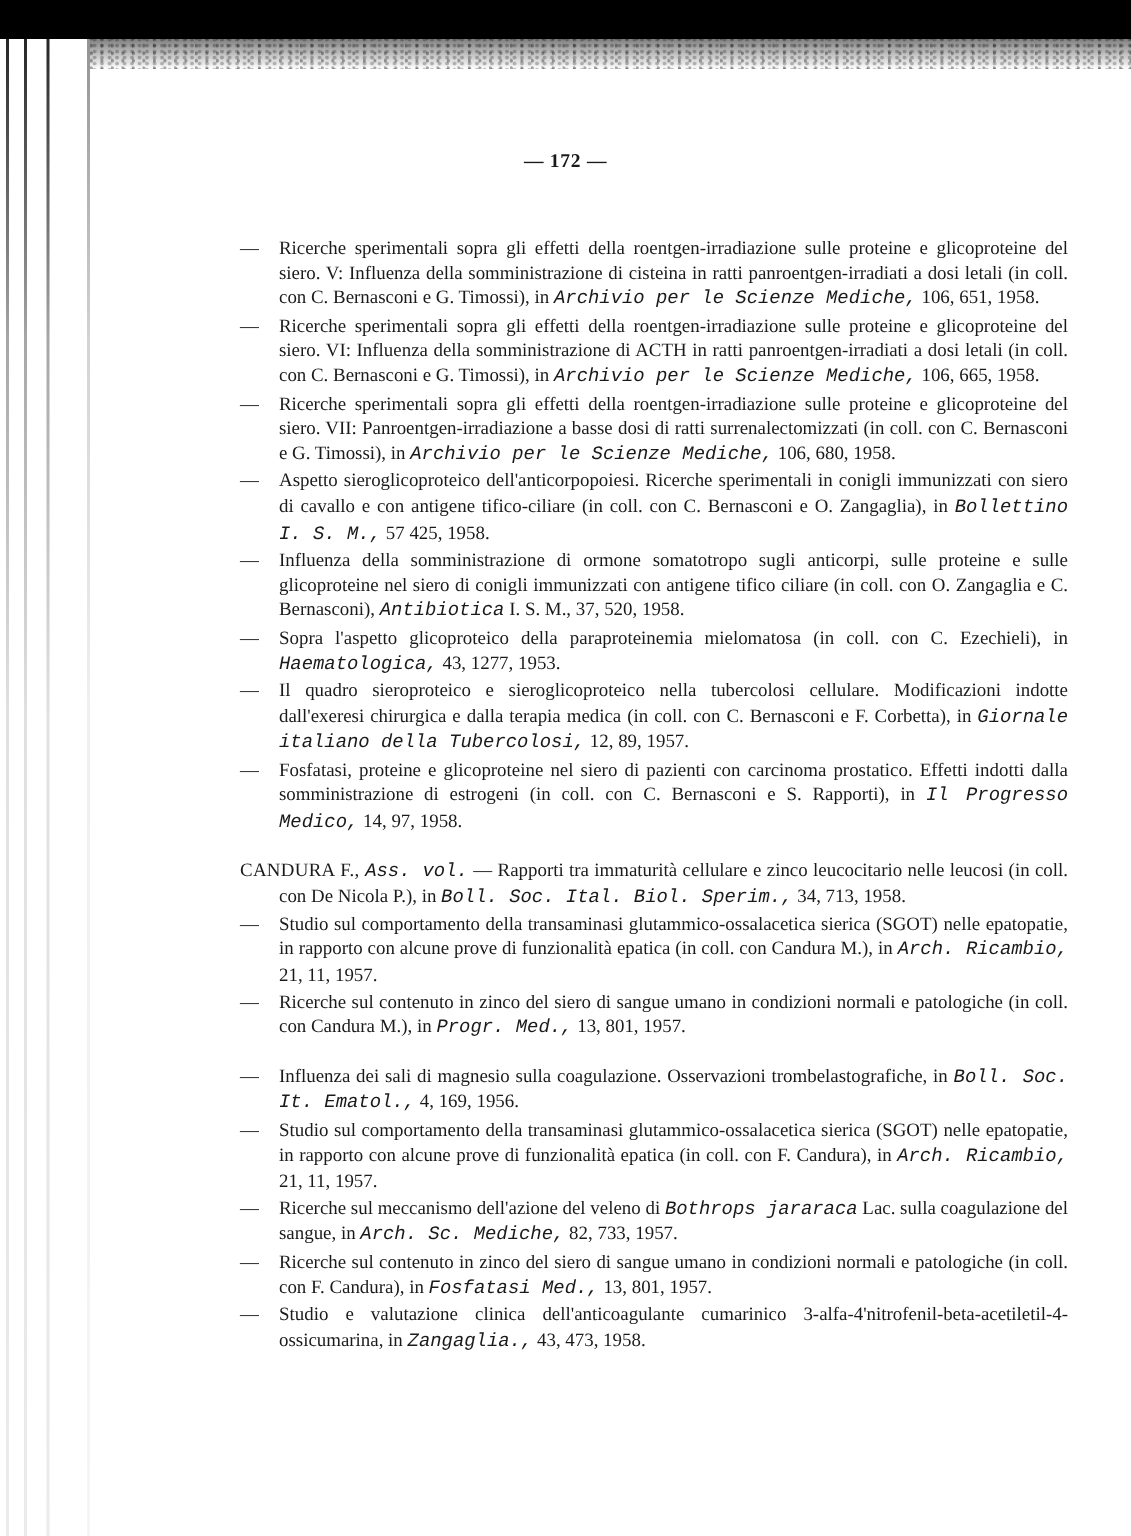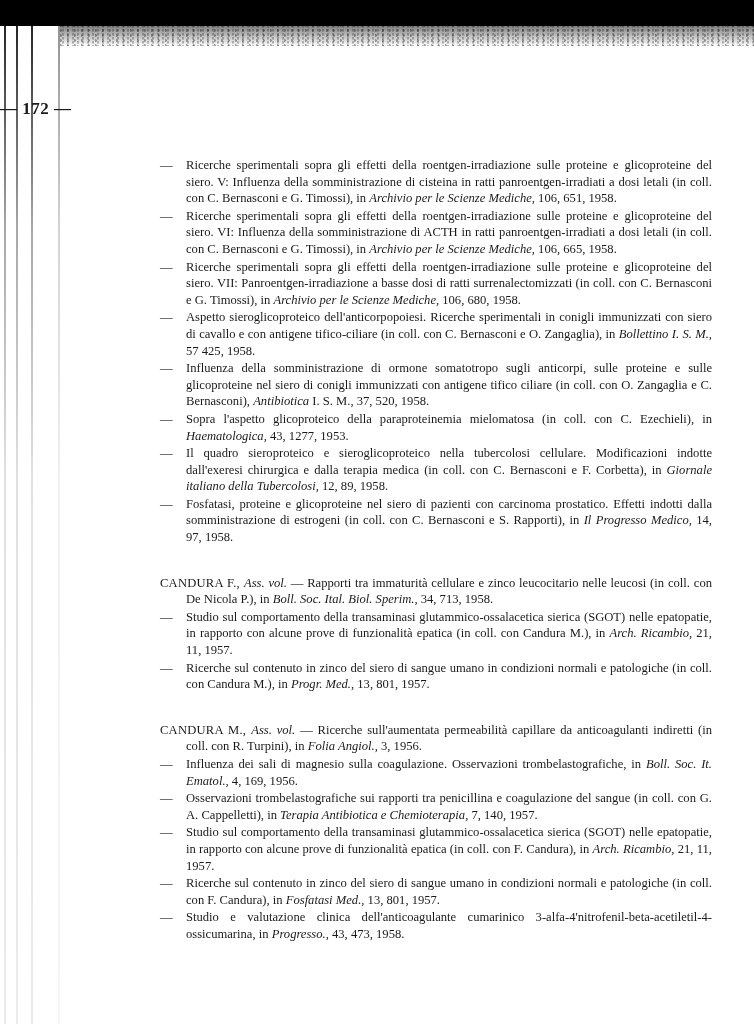--- a/index.html
+++ b/index.html
@@ -22,35 +22,35 @@
   }
   .scan-left {
     position: absolute; left: 0; top: 26px; width: 62px; height: 998px;
   }
   .scan-left .line {
     position: absolute; top: 0; width: 2px; height: 100%;
     background: linear-gradient(to bottom, rgba(0,0,0,.85) 0%, rgba(0,0,0,.35) 20%, rgba(0,0,0,.12) 45%, rgba(0,0,0,.08) 100%);
   }
   .page-number {
     position: absolute; top: 99px; left: 0; width: 754px;
-    text-align: left; font-size: 17px; font-weight: bold; letter-spacing: 0.5px;
+    text-align: center; font-size: 13px; font-weight: bold; letter-spacing: 0.5px;
   }
   .content {
     position: absolute; left: 160px; top: 157px; width: 552px;
     font-size: 12.6px; line-height: 16.6px;
   }
   .entry {
     text-align: justify;
     padding-left: 26px; text-indent: -26px;
     margin: 0 0 1px 0;
   }
   .entry .dash { display: inline-block; width: 26px; text-indent: 0; }
-  .author-block { margin-top: 29px; }
+  .author-block { margin-top: 15px; }
   .entry .name { letter-spacing: 0.2px; }
-  i { font-style: italic; }
+  i { font-style: italic; font-family: Liberation Mono, monospace; }
 </style>
 </head>
 <body>
 
 <div class="scan-top"></div>
 <div class="scan-top-noise"></div>
 <div class="scan-left">
   <span class="line" style="left:4px;"></span>
   <span class="line" style="left:16px;"></span>
   <span class="line" style="left:31px;"></span>
@@ -60,29 +60,28 @@
 <div class="page-number">— 172 —</div>
 
 <div class="content" id="content">
     <div>
       <p class="entry"><span class="dash">—</span><span>Ricerche sperimentali sopra gli effetti della roentgen-irradiazione sulle proteine e glicoproteine del siero. V: Influenza della somministrazione di cisteina in ratti panroentgen-irradiati a dosi letali (in coll. con C. Bernasconi e G. Timossi), in </span><i>Archivio per le Scienze Mediche,</i><span> 106, 651, 1958.</span></p>
       <p class="entry"><span class="dash">—</span><span>Ricerche sperimentali sopra gli effetti della roentgen-irradiazione sulle proteine e glicoproteine del siero. VI: Influenza della somministrazione di ACTH in ratti panroentgen-irradiati a dosi letali (in coll. con C. Bernasconi e G. Timossi), in </span><i>Archivio per le Scienze Mediche,</i><span> 106, 665, 1958.</span></p>
       <p class="entry"><span class="dash">—</span><span>Ricerche sperimentali sopra gli effetti della roentgen-irradiazione sulle proteine e glicoproteine del siero. VII: Panroentgen-irradiazione a basse dosi di ratti surrenalectomizzati (in coll. con C. Bernasconi e G. Timossi), in </span><i>Archivio per le Scienze Mediche,</i><span> 106, 680, 1958.</span></p>
       <p class="entry"><span class="dash">—</span><span>Aspetto sieroglicoproteico dell'anticorpopoiesi. Ricerche sperimentali in conigli immunizzati con siero di cavallo e con antigene tifico-ciliare (in coll. con C. Bernasconi e O. Zangaglia), in </span><i>Bollettino I. S. M.,</i><span> 57 425, 1958.</span></p>
       <p class="entry"><span class="dash">—</span><span>Influenza della somministrazione di ormone somatotropo sugli anticorpi, sulle proteine e sulle glicoproteine nel siero di conigli immunizzati con antigene tifico ciliare (in coll. con O. Zangaglia e C. Bernasconi), </span><i>Antibiotica</i><span> I. S. M., 37, 520, 1958.</span></p>
       <p class="entry"><span class="dash">—</span><span>Sopra l'aspetto glicoproteico della paraproteinemia mielomatosa (in coll. con C. Ezechieli), in </span><i>Haematologica,</i><span> 43, 1277, 1953.</span></p>
-      <p class="entry"><span class="dash">—</span><span>Il quadro sieroproteico e sieroglicoproteico nella tubercolosi cellulare. Modificazioni indotte dall'exeresi chirurgica e dalla terapia medica (in coll. con C. Bernasconi e F. Corbetta), in </span><i>Giornale italiano della Tubercolosi,</i><span> 12, 89, 1958.</span></p>
+      <p class="entry"><span class="dash">—</span><span>Il quadro sieroproteico e sieroglicoproteico nella tubercolosi cellulare. Modificazioni indotte dall'exeresi chirurgica e dalla terapia medica (in coll. con C. Bernasconi e F. Corbetta), in </span><i>Giornale italiano della Tubercolosi,</i><span> 12, 89, 1957.</span></p>
       <p class="entry"><span class="dash">—</span><span>Fosfatasi, proteine e glicoproteine nel siero di pazienti con carcinoma prostatico. Effetti indotti dalla somministrazione di estrogeni (in coll. con C. Bernasconi e S. Rapporti), in </span><i>Il Progresso Medico,</i><span> 14, 97, 1958.</span></p>
     </div>
     <div class="author-block">
       <p class="entry"><span class="name">CANDURA F., </span><i>Ass. vol.</i><span> — </span><span>Rapporti tra immaturità cellulare e zinco leucocitario nelle leucosi (in coll. con De Nicola P.), in </span><i>Boll. Soc. Ital. Biol. Sperim.,</i><span> 34, 713, 1958.</span></p>
       <p class="entry"><span class="dash">—</span><span>Studio sul comportamento della transaminasi glutammico-ossalacetica sierica (SGOT) nelle epatopatie, in rapporto con alcune prove di funzionalità epatica (in coll. con Candura M.), in </span><i>Arch. Ricambio,</i><span> 21, 11, 1957.</span></p>
       <p class="entry"><span class="dash">—</span><span>Ricerche sul contenuto in zinco del siero di sangue umano in condizioni normali e patologiche (in coll. con Candura M.), in </span><i>Progr. Med.,</i><span> 13, 801, 1957.</span></p>
     </div>
     <div class="author-block">
-      <p class="entry"><span class="name">CANDURA M., </span><i>Ass. vol.</i><span> — </span><span>Ricerche sull'aumentata permeabilità capillare da anticoagulanti indiretti (in coll. con R. Turpini), in </span><i>Folia Angiol.,</i><span> 3, 1956.</span></p>
       <p class="entry"><span class="dash">—</span><span>Influenza dei sali di magnesio sulla coagulazione. Osservazioni trombelastografiche, in </span><i>Boll. Soc. It. Ematol.,</i><span> 4, 169, 1956.</span></p>
-      <p class="entry"><span class="dash">—</span><span>Osservazioni trombelastografiche sui rapporti tra penicillina e coagulazione del sangue (in coll. con G. A. Cappelletti), in </span><i>Terapia Antibiotica e Chemioterapia,</i><span> 7, 140, 1957.</span></p>
       <p class="entry"><span class="dash">—</span><span>Studio sul comportamento della transaminasi glutammico-ossalacetica sierica (SGOT) nelle epatopatie, in rapporto con alcune prove di funzionalità epatica (in coll. con F. Candura), in </span><i>Arch. Ricambio,</i><span> 21, 11, 1957.</span></p>
+      <p class="entry"><span class="dash">—</span><span>Ricerche sul meccanismo dell'azione del veleno di </span><i>Bothrops jararaca</i><span> Lac. sulla coagulazione del sangue, in </span><i>Arch. Sc. Mediche,</i><span> 82, 733, 1957.</span></p>
       <p class="entry"><span class="dash">—</span><span>Ricerche sul contenuto in zinco del siero di sangue umano in condizioni normali e patologiche (in coll. con F. Candura), in </span><i>Fosfatasi Med.,</i><span> 13, 801, 1957.</span></p>
-      <p class="entry"><span class="dash">—</span><span>Studio e valutazione clinica dell'anticoagulante cumarinico 3-alfa-4'nitrofenil-beta-acetiletil-4-ossicumarina, in </span><i>Progresso.,</i><span> 43, 473, 1958.</span></p>
+      <p class="entry"><span class="dash">—</span><span>Studio e valutazione clinica dell'anticoagulante cumarinico 3-alfa-4'nitrofenil-beta-acetiletil-4-ossicumarina, in </span><i>Zangaglia.,</i><span> 43, 473, 1958.</span></p>
     </div>
   </div>
 
 </body></html>

